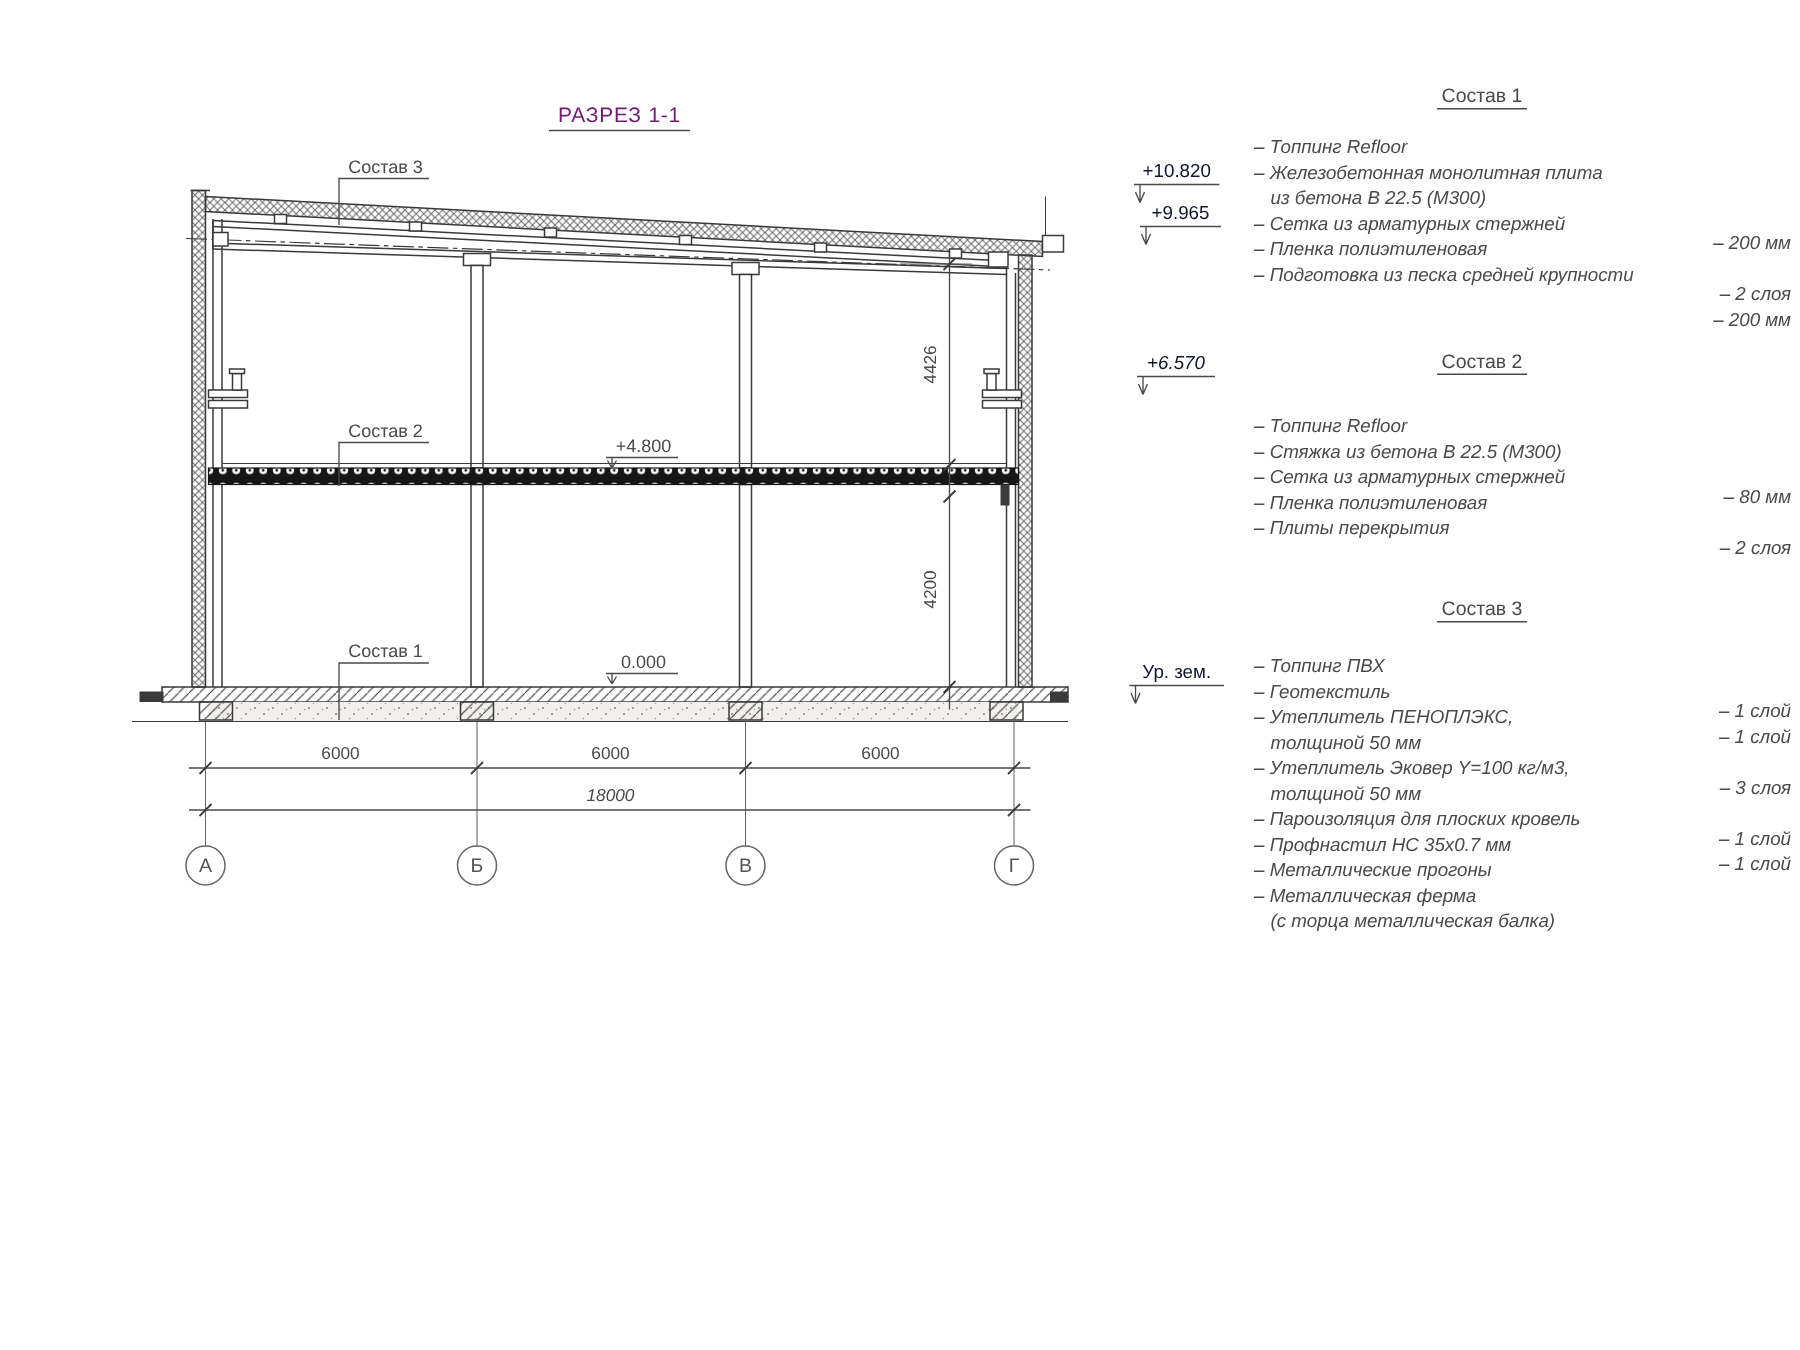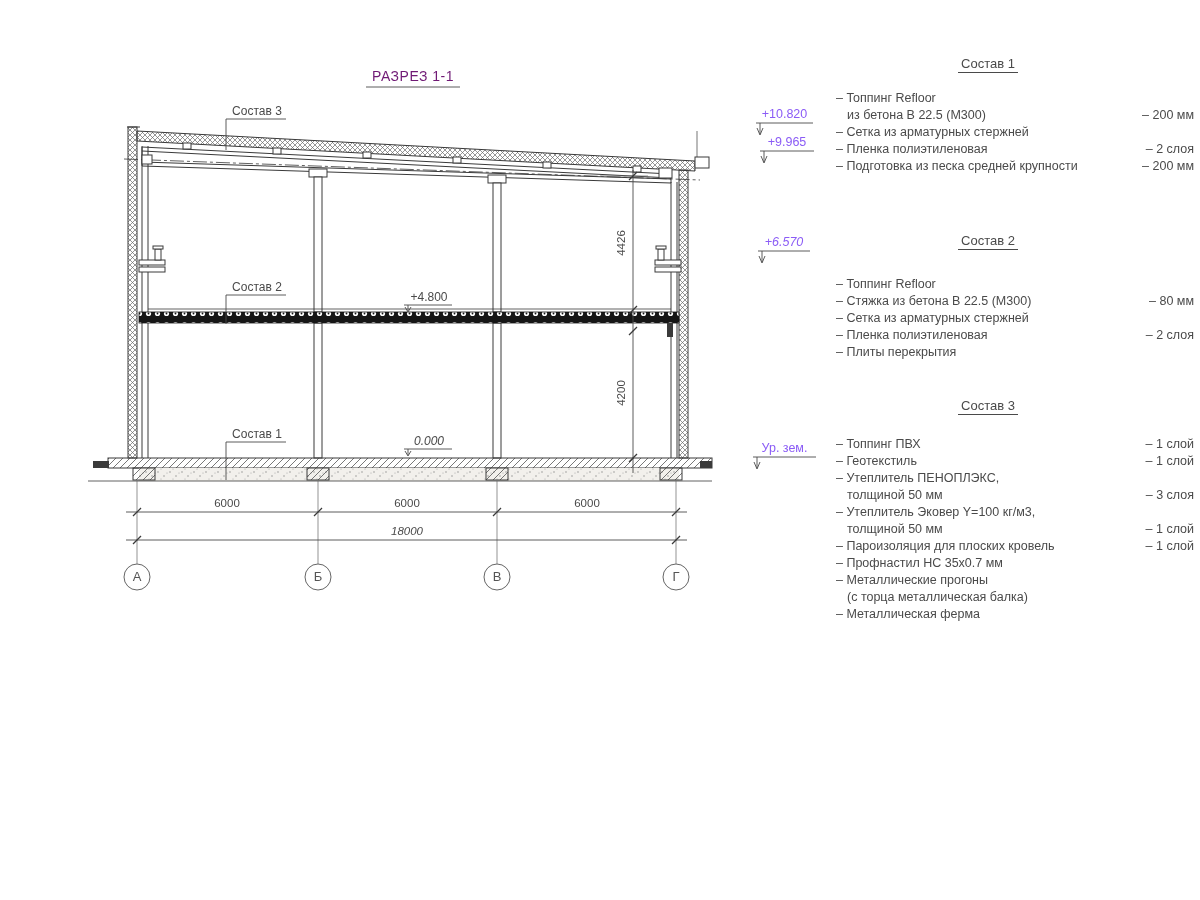--- a/index.html
+++ b/index.html
@@ -8,30 +8,30 @@
     background:#ffffff; color:#4a4a4a;
     font-family:"Liberation Sans", sans-serif;
   }
   .abs { position:absolute; }
   .lbl { font-size:12px; white-space:nowrap; color:#4a4a4a; }
   .ctr { text-align:center; }
   .dim { font-size:11.5px; color:#4a4a4a; }
   .vdim { width:44px; text-align:center; transform:rotate(-90deg); transform-origin:center; }
   .axis-letter { width:26px; height:26px; line-height:26px; text-align:center; font-size:13px; color:#555; }
   .title { font-size:14px; letter-spacing:0.5px; color:#701a75; }
-  .elev { font-size:12.5px; white-space:nowrap; color:#8b5cf6; }
+  .elev { font-size:12.5px; white-space:nowrap; color:#0f172a; }
   
   .legend { position:absolute; left:828px; top:0; width:368px; height:660px; }
   .lheader { position:absolute; width:320px; text-align:center; font-size:13px; }
   .lheader span { border-bottom:1px solid #4a4a4a; padding:0 3px 1px; }
-  .lrows { position:absolute; left:0; width:368px; }
+  .lrows { position:absolute; left:0; width:368px;font-style:italic; }
   .lrow { display:flex; height:17px; line-height:17px; font-size:12.5px; white-space:nowrap; }
   .lrow .t { padding-left:8px; }
   .lrow.cont .t { padding-left:19px; }
-  .lrow .v { margin-left:auto; padding-right:2px; }
+  .lrow .v { margin-left:auto; padding-right:2px;margin-top:30px; }
   svg { position:absolute; left:0; top:0; }
 </style>
 </head>
 <body>
 
 <svg width="1200" height="900" viewBox="0 0 1200 900">
   <defs>
     <pattern id="hx" width="5" height="5" patternUnits="userSpaceOnUse">
       <path d="M0 5 L5 0 M0 0 L5 5" stroke="#6a6a6a" stroke-width="0.7" fill="none"></path>
     </pattern>
@@ -188,21 +188,21 @@
   </g>
 </svg>
 
 <div class="abs title ctr" style="left:348px; top:68px; width:130px;">РАЗРЕЗ 1-1</div>
 
 <div class="abs lbl ctr" style="left:227px; top:104px; width:60px;">Состав 3</div>
 <div class="abs lbl ctr" style="left:227px; top:280px; width:60px;">Состав 2</div>
 <div class="abs lbl ctr" style="left:227px; top:427px; width:60px;">Состав 1</div>
 
 <div class="abs lbl ctr" style="left:404px; top:290px; width:50px;">+4.800</div>
-<div class="abs lbl ctr" style="left:404px; top:434px; width:50px;font-style:italic;">0.000</div>
+<div class="abs lbl ctr" style="left:404px; top:434px; width:50px;">0.000</div>
 
 <div class="abs dim ctr" style="left:202px; top:497px; width:50px;">6000</div>
 <div class="abs dim ctr" style="left:382px; top:497px; width:50px;">6000</div>
 <div class="abs dim ctr" style="left:562px; top:497px; width:50px;">6000</div>
 <div class="abs dim ctr" style="left:379px; top:525px; width:56px;font-style:italic;">18000</div>
 
 <div class="abs dim vdim" style="left:599px; top:237px;">4426</div>
 <div class="abs dim vdim" style="left:599px; top:387px;">4200</div>
 
 <div class="abs axis-letter" style="left:124px; top:564px;">А</div>
@@ -218,20 +218,24 @@
 <div class="legend">
 
   <div class="lheader" style="top:56px;">
     <span>Состав 1</span>
   </div>
   <div class="lrows" style="top:90px;">
     <div class="lrow">
         <span class="t">– Топпинг Refloor</span>
         <span class="v"></span>
       </div>
+    <div class="lrow">
+        <span class="t">– Железобетонная  монолитная плита</span>
+        <span class="v"></span>
+      </div>
     <div class="lrow cont">
         <span class="t">из бетона В 22.5 (М300)</span>
         <span class="v">– 200 мм</span>
       </div>
     <div class="lrow">
         <span class="t">– Сетка из арматурных стержней</span>
         <span class="v"></span>
       </div>
     <div class="lrow">
         <span class="t">– Пленка полиэтиленовая</span>
@@ -302,23 +306,23 @@
         <span class="v">– 1 слой</span>
       </div>
     <div class="lrow">
         <span class="t">– Профнастил НС 35х0.7 мм</span>
         <span class="v"></span>
       </div>
     <div class="lrow">
         <span class="t">– Металлические прогоны</span>
         <span class="v"></span>
       </div>
+    <div class="lrow">
+        <span class="t">– Металлическая ферма</span>
+        <span class="v"></span>
+      </div>
     <div class="lrow cont">
         <span class="t">(с торца металлическая балка)</span>
         <span class="v"></span>
       </div>
-    <div class="lrow">
-        <span class="t">– Металлическая ферма</span>
-        <span class="v"></span>
-      </div>
   </div>
 
 </div>
 
 </body></html>

